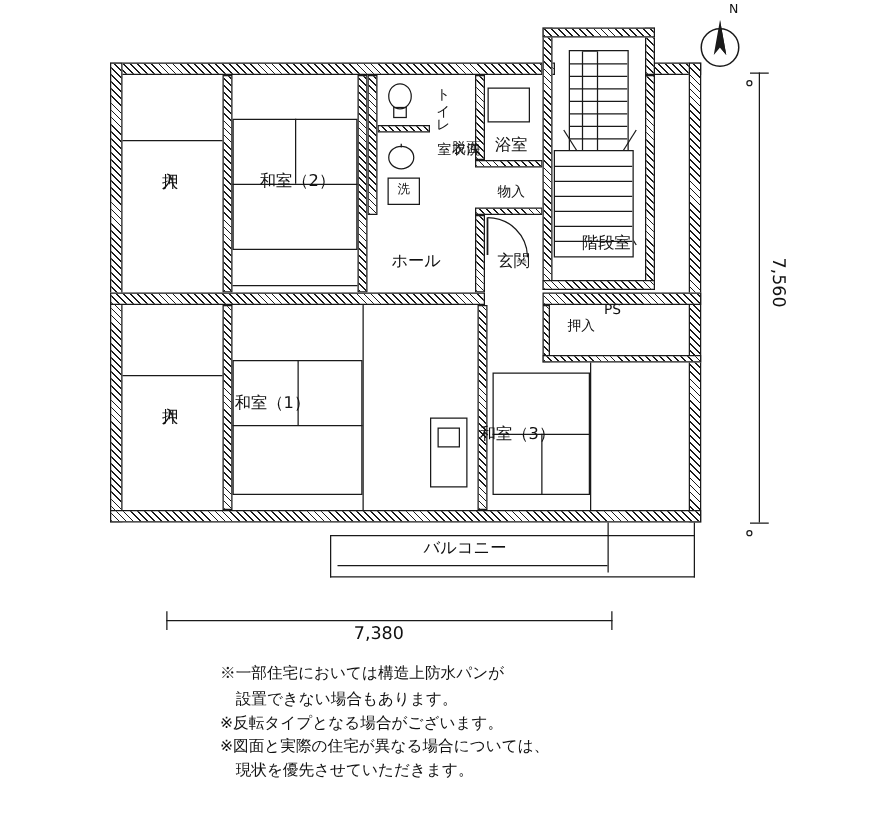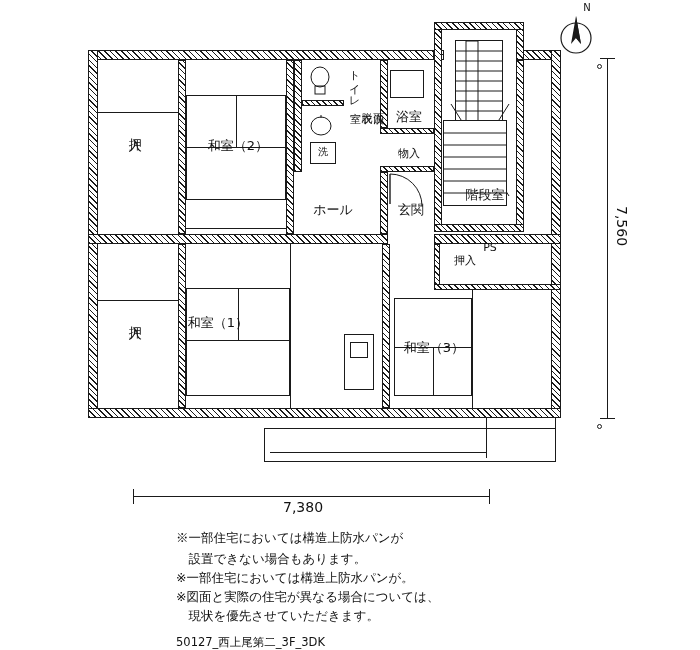--- a/index.html
+++ b/index.html
@@ -212,31 +212,31 @@
   <div class="abs hatch" style="left:380px;top:166px;width:54px;height:6px;"></div>
   <div class="abs lbl s" style="left:384px;top:148px;width:50px;">物入</div>
 
   <div class="abs hatch" style="left:434px;top:244px;width:6px;height:46px;"></div>
   <div class="abs hatch" style="left:434px;top:284px;width:127px;height:6px;"></div>
   <div class="abs lbl s" style="left:440px;top:255px;width:50px;">押入</div>
 
   <div class="abs boxw" style="left:394px;top:298px;width:78px;height:98px;"></div>
   <div class="abs thinline" style="left:394px;top:347px;width:78px;height:1px;"></div>
   <div class="abs thinline" style="left:433px;top:347px;width:1px;height:49px;"></div>
-  <div class="abs lbl" style="left:388px;top:341px;width:92px;">和室（3）</div>
+  <div class="abs lbl" style="left:368px;top:341px;width:92px;">和室（3）</div>
   <div class="abs thinline" style="left:472px;top:290px;width:1px;height:118px;"></div>
 
   <div class="abs thinline" style="left:264px;top:428px;width:292px;height:1px;"></div>
   <div class="abs thinline" style="left:264px;top:428px;width:1px;height:34px;"></div>
   <div class="abs thinline" style="left:264px;top:461px;width:292px;height:1px;"></div>
   <div class="abs thinline" style="left:555px;top:418px;width:1px;height:44px;"></div>
   <div class="abs thinline" style="left:270px;top:452px;width:216px;height:1px;"></div>
   <div class="abs thinline" style="left:486px;top:418px;width:1px;height:40px;"></div>
+  <div class="abs lbl" style="left:304px;top:432px;width:136px;background:#fff;">バルコニー</div>
 
   <div class="abs note" style="left:176px;top:530px;font-family:Liberation Mono, monospace;">※一部住宅においては構造上防水パンが</div>
   <div class="abs note" style="left:176px;top:549px;">　設置できない場合もあります。</div>
-  <div class="abs note" style="left:176px;top:568px;">※一部住宅においては構造上防水パンが。</div>
+  <div class="abs note" style="left:176px;top:568px;">※反転タイプとなる場合がございます。</div>
   <div class="abs note" style="left:176px;top:587px;">※図面と実際の住宅が異なる場合については、</div>
   <div class="abs note" style="left:176px;top:606px;">　現状を優先させていただきます。</div>
 
-  <div class="abs code" style="left:176px;top:635px;">50127_西上尾第二_3F_3DK</div>
 
 </div>
 
 </body></html>

